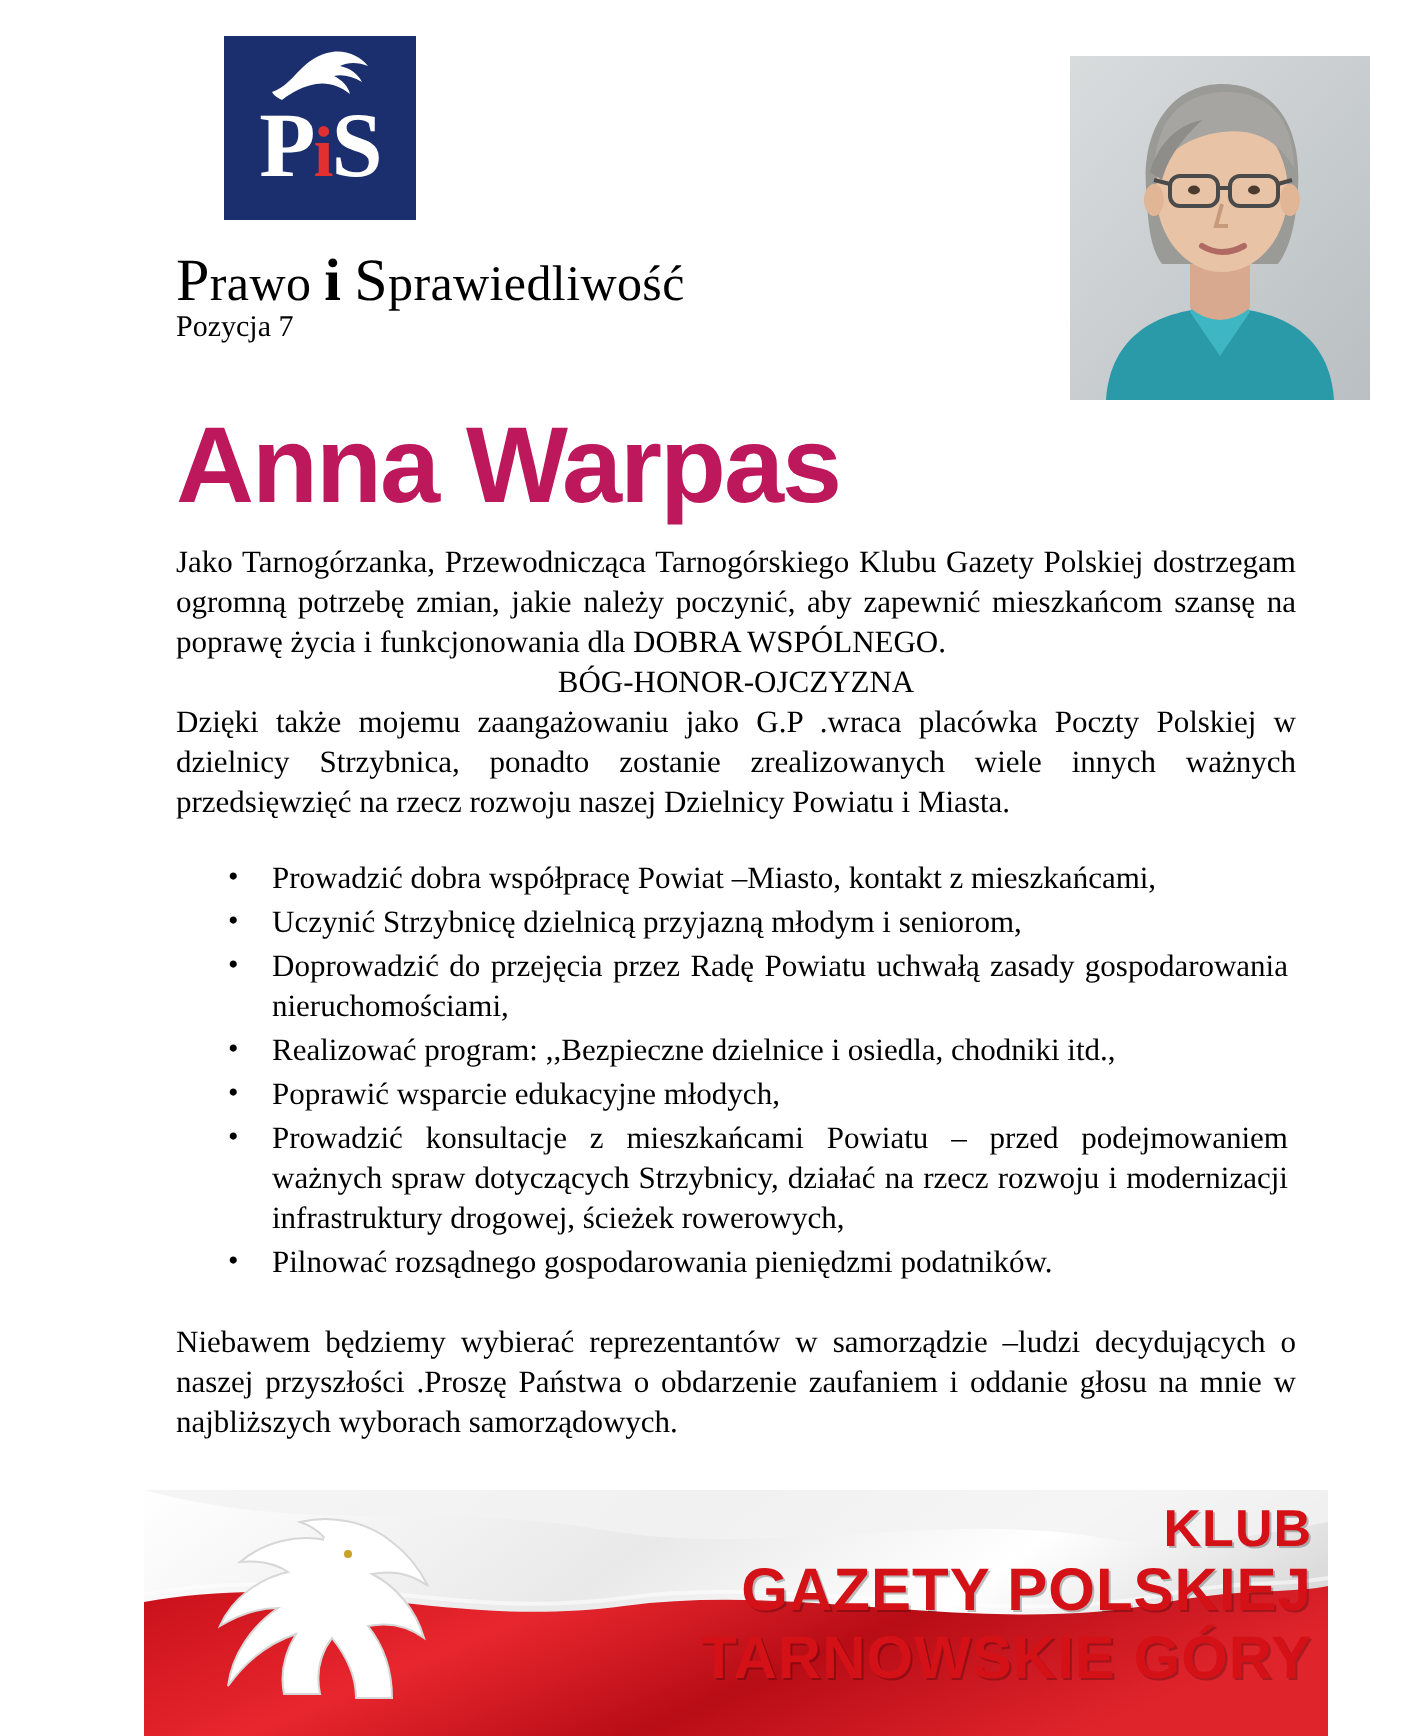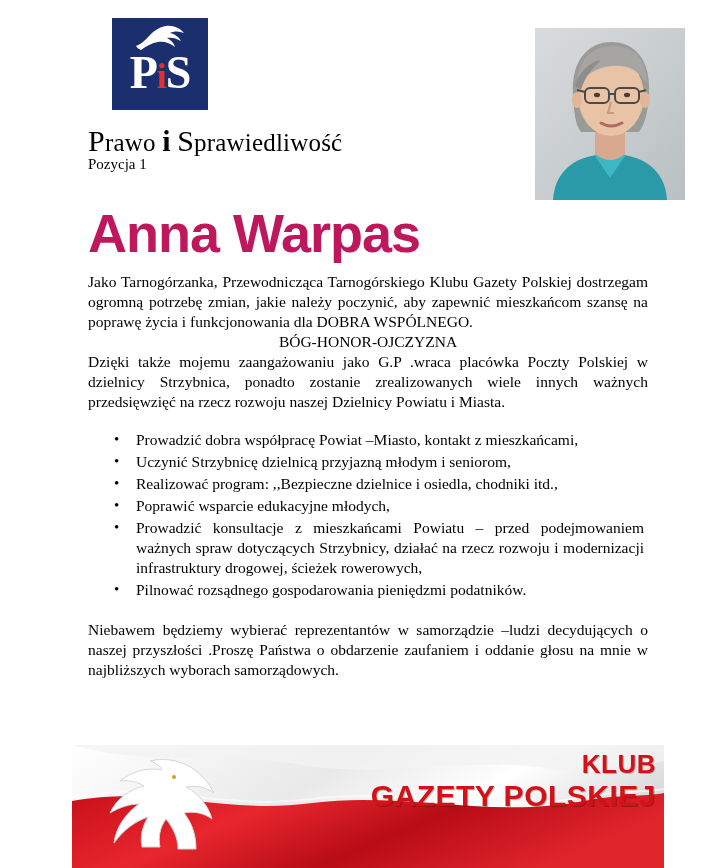--- a/index.html
+++ b/index.html
@@ -202,21 +202,21 @@
         <span>P</span><span class="i-red">i</span><span>S</span>
       </div>
     </div>
 
     <div class="party-name">
       <span class="cap">P</span><span>rawo</span>
       <span class="bold-i cap">i</span>
       <span class="cap">S</span><span>prawiedliwość</span>
     </div>
 
-    <div class="position-line">Pozycja 1</div>
+    <div class="position-line">Pozycja 7</div>
 
     <div class="portrait">
       <svg width="150" height="172" viewBox="0 0 150 172">
         <defs>
           <linearGradient id="bgGrad" x1="0" y1="0" x2="1" y2="1">
             <stop offset="0%" stop-color="#d9dcdd"></stop>
             <stop offset="100%" stop-color="#b9bfc2"></stop>
           </linearGradient>
         </defs>
         <rect x="0" y="0" width="150" height="172" fill="url(#bgGrad)"></rect>
@@ -258,20 +258,21 @@
   <div class="content">
 
     <p class="para">Jako Tarnogórzanka, Przewodnicząca Tarnogórskiego Klubu Gazety Polskiej dostrzegam ogromną potrzebę zmian, jakie należy poczynić, aby zapewnić mieszkańcom szansę na poprawę życia i funkcjonowania dla DOBRA WSPÓLNEGO.</p>
     <p class="center-line">BÓG-HONOR-OJCZYZNA</p>
     <p class="para">Dzięki także  mojemu zaangażowaniu  jako G.P .wraca placówka Poczty Polskiej w dzielnicy Strzybnica, ponadto zostanie zrealizowanych wiele innych ważnych przedsięwzięć na rzecz rozwoju naszej Dzielnicy Powiatu i Miasta.</p>
 
 
     <ul class="promises">
       <li>Prowadzić dobra współpracę Powiat –Miasto, kontakt z mieszkańcami,</li>
       <li>Uczynić Strzybnicę dzielnicą przyjazną młodym i seniorom,</li>
+      <li>Doprowadzić do przejęcia przez Radę Powiatu uchwałą zasady gospodarowania nieruchomościami,</li>
       <li>Realizować program: ,,Bezpieczne dzielnice i osiedla, chodniki itd.,</li>
       <li>Poprawić  wsparcie edukacyjne młodych,</li>
       <li>Prowadzić konsultacje z mieszkańcami Powiatu – przed podejmowaniem ważnych spraw dotyczących Strzybnicy,  działać na rzecz rozwoju i modernizacji infrastruktury drogowej, ścieżek rowerowych,</li>
       <li>Pilnować rozsądnego gospodarowania pieniędzmi podatników.</li>
     </ul>
 
     <p class="closing"> Niebawem będziemy wybierać reprezentantów w samorządzie –ludzi decydujących o naszej przyszłości .Proszę  Państwa o obdarzenie zaufaniem i oddanie głosu na mnie w najbliższych wyborach samorządowych.</p>
   </div>
 
   <div class="banner">
@@ -299,16 +300,17 @@
       <g transform="translate(28,10)">
         <path d="M96 16 C84 6 66 2 50 6 C56 8 60 11 63 15 C48 12 32 16 20 26 C30 25 38 27 44 31 C30 34 16 44 10 58 C20 52 30 49 39 49 C26 58 16 72 14 88 C24 74 36 66 48 62 C42 72 40 82 42 92 L60 92 C58 82 60 72 66 64 C74 74 78 84 78 94 L96 94 C96 80 92 68 84 58 C94 56 104 58 112 64 C108 50 98 38 86 32 C96 30 106 32 114 38 C108 26 100 19 96 16 Z" fill="#ffffff" stroke="#d7d7d7" stroke-width="1"></path>
         <path d="M62 14 C70 12 78 16 80 24 C74 20 68 19 62 20 Z" fill="#ffffff"></path>
         <circle cx="74" cy="22" r="2" fill="#c9a227"></circle>
       </g>
       <text x="584" y="34" text-anchor="end" font-family="Liberation Sans, sans-serif" font-size="27" font-weight="bold" fill="#d41117"></text>
     </svg>
     <div class="banner-text">
       <div class="l1">KLUB</div>
       <div class="l2">GAZETY POLSKIEJ</div>
+      <div class="l3">TARNOWSKIE GÓRY</div>
     </div>
   </div>
 
 </div>
 
 </body></html>

